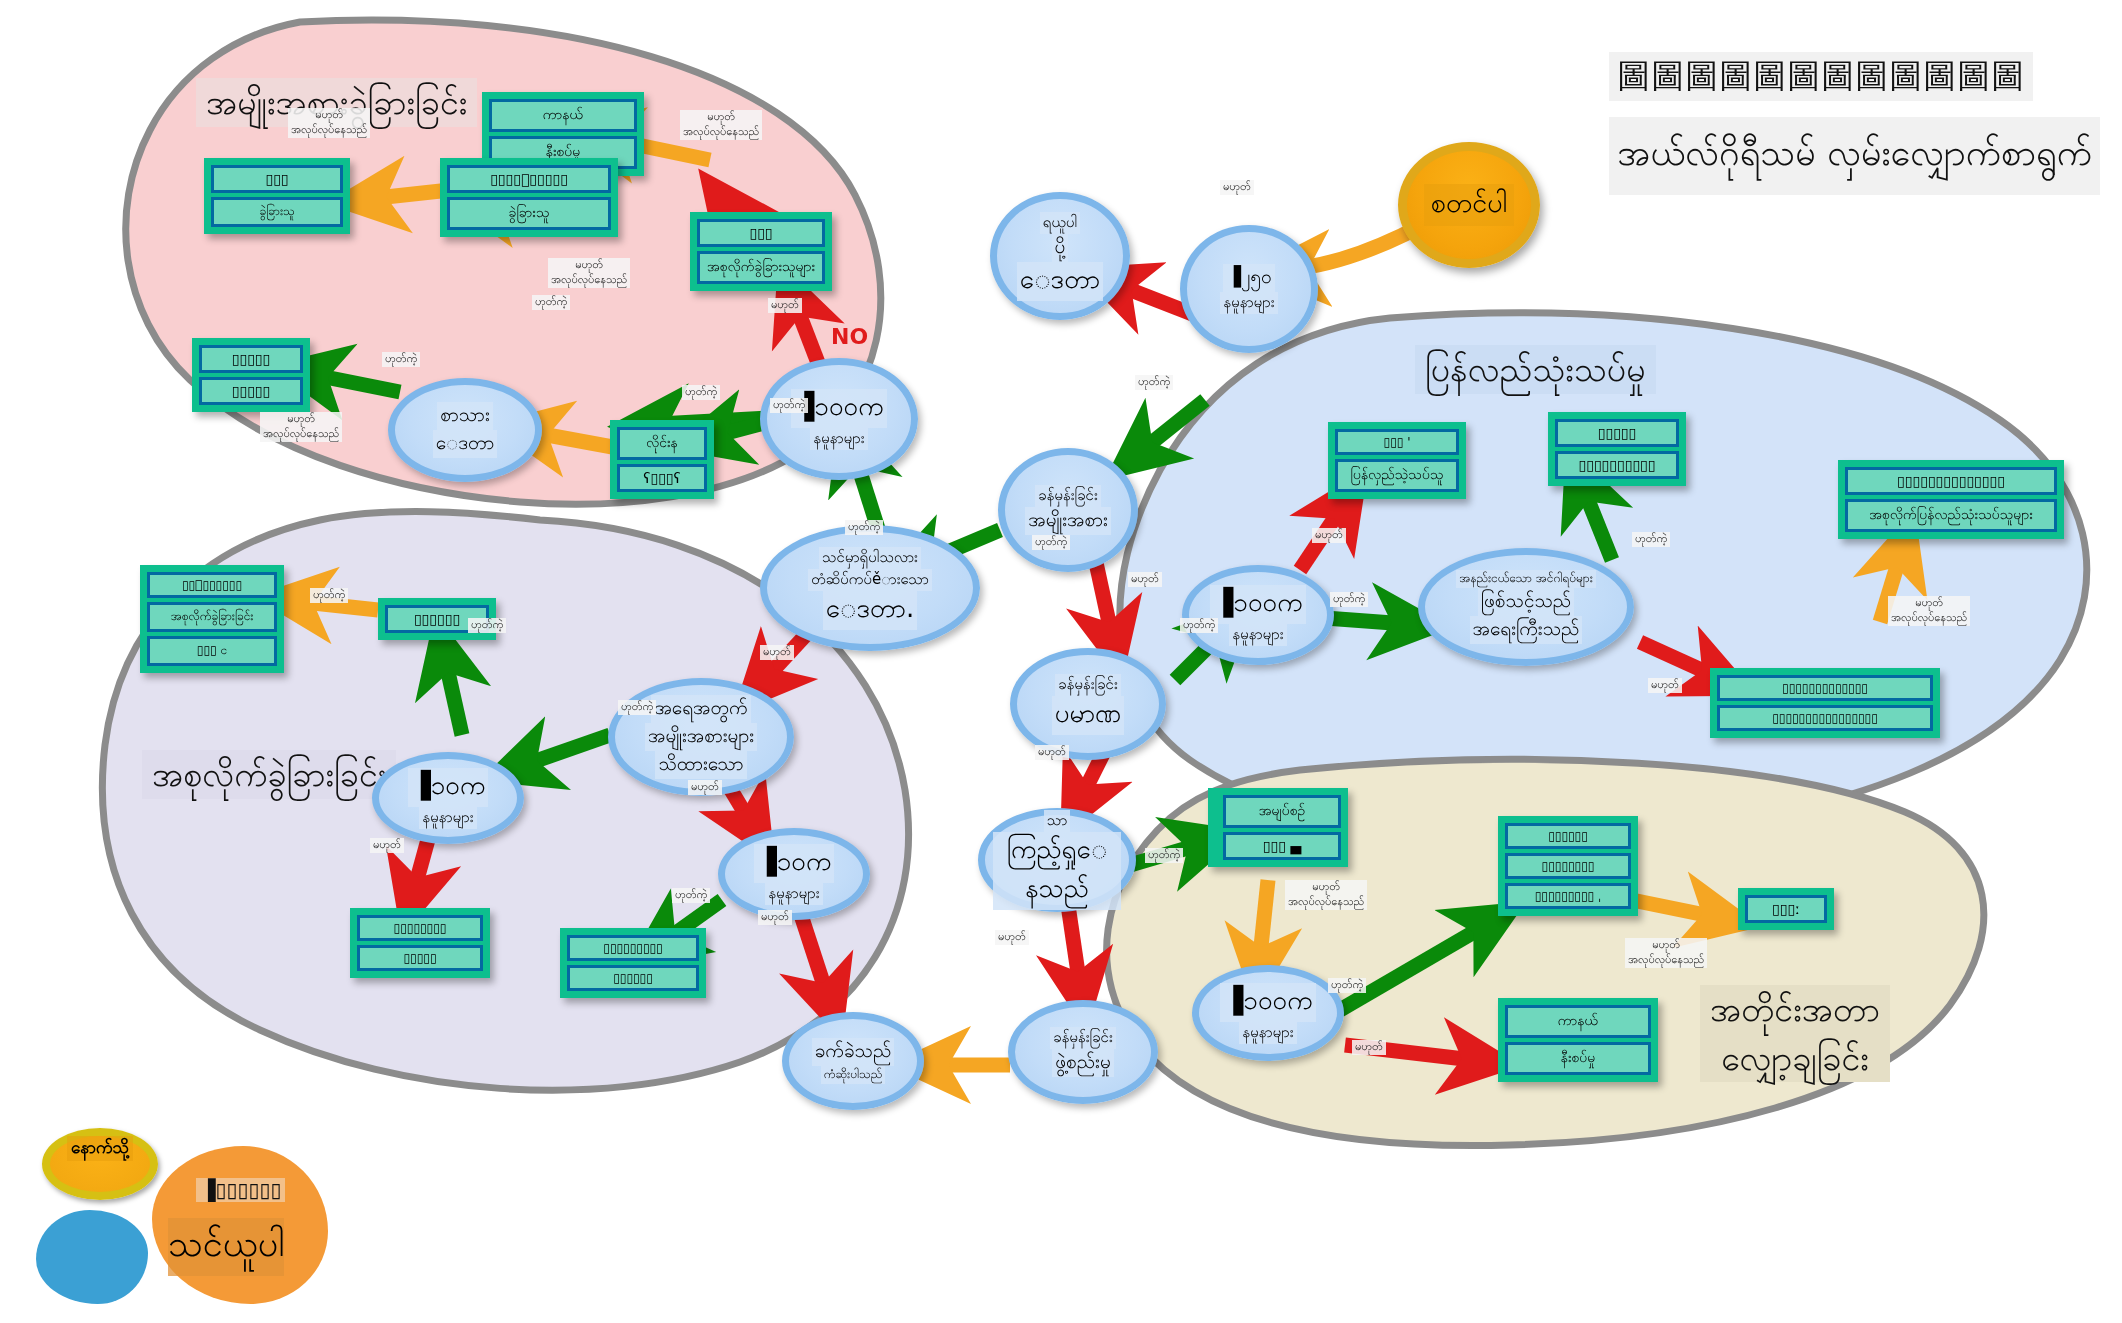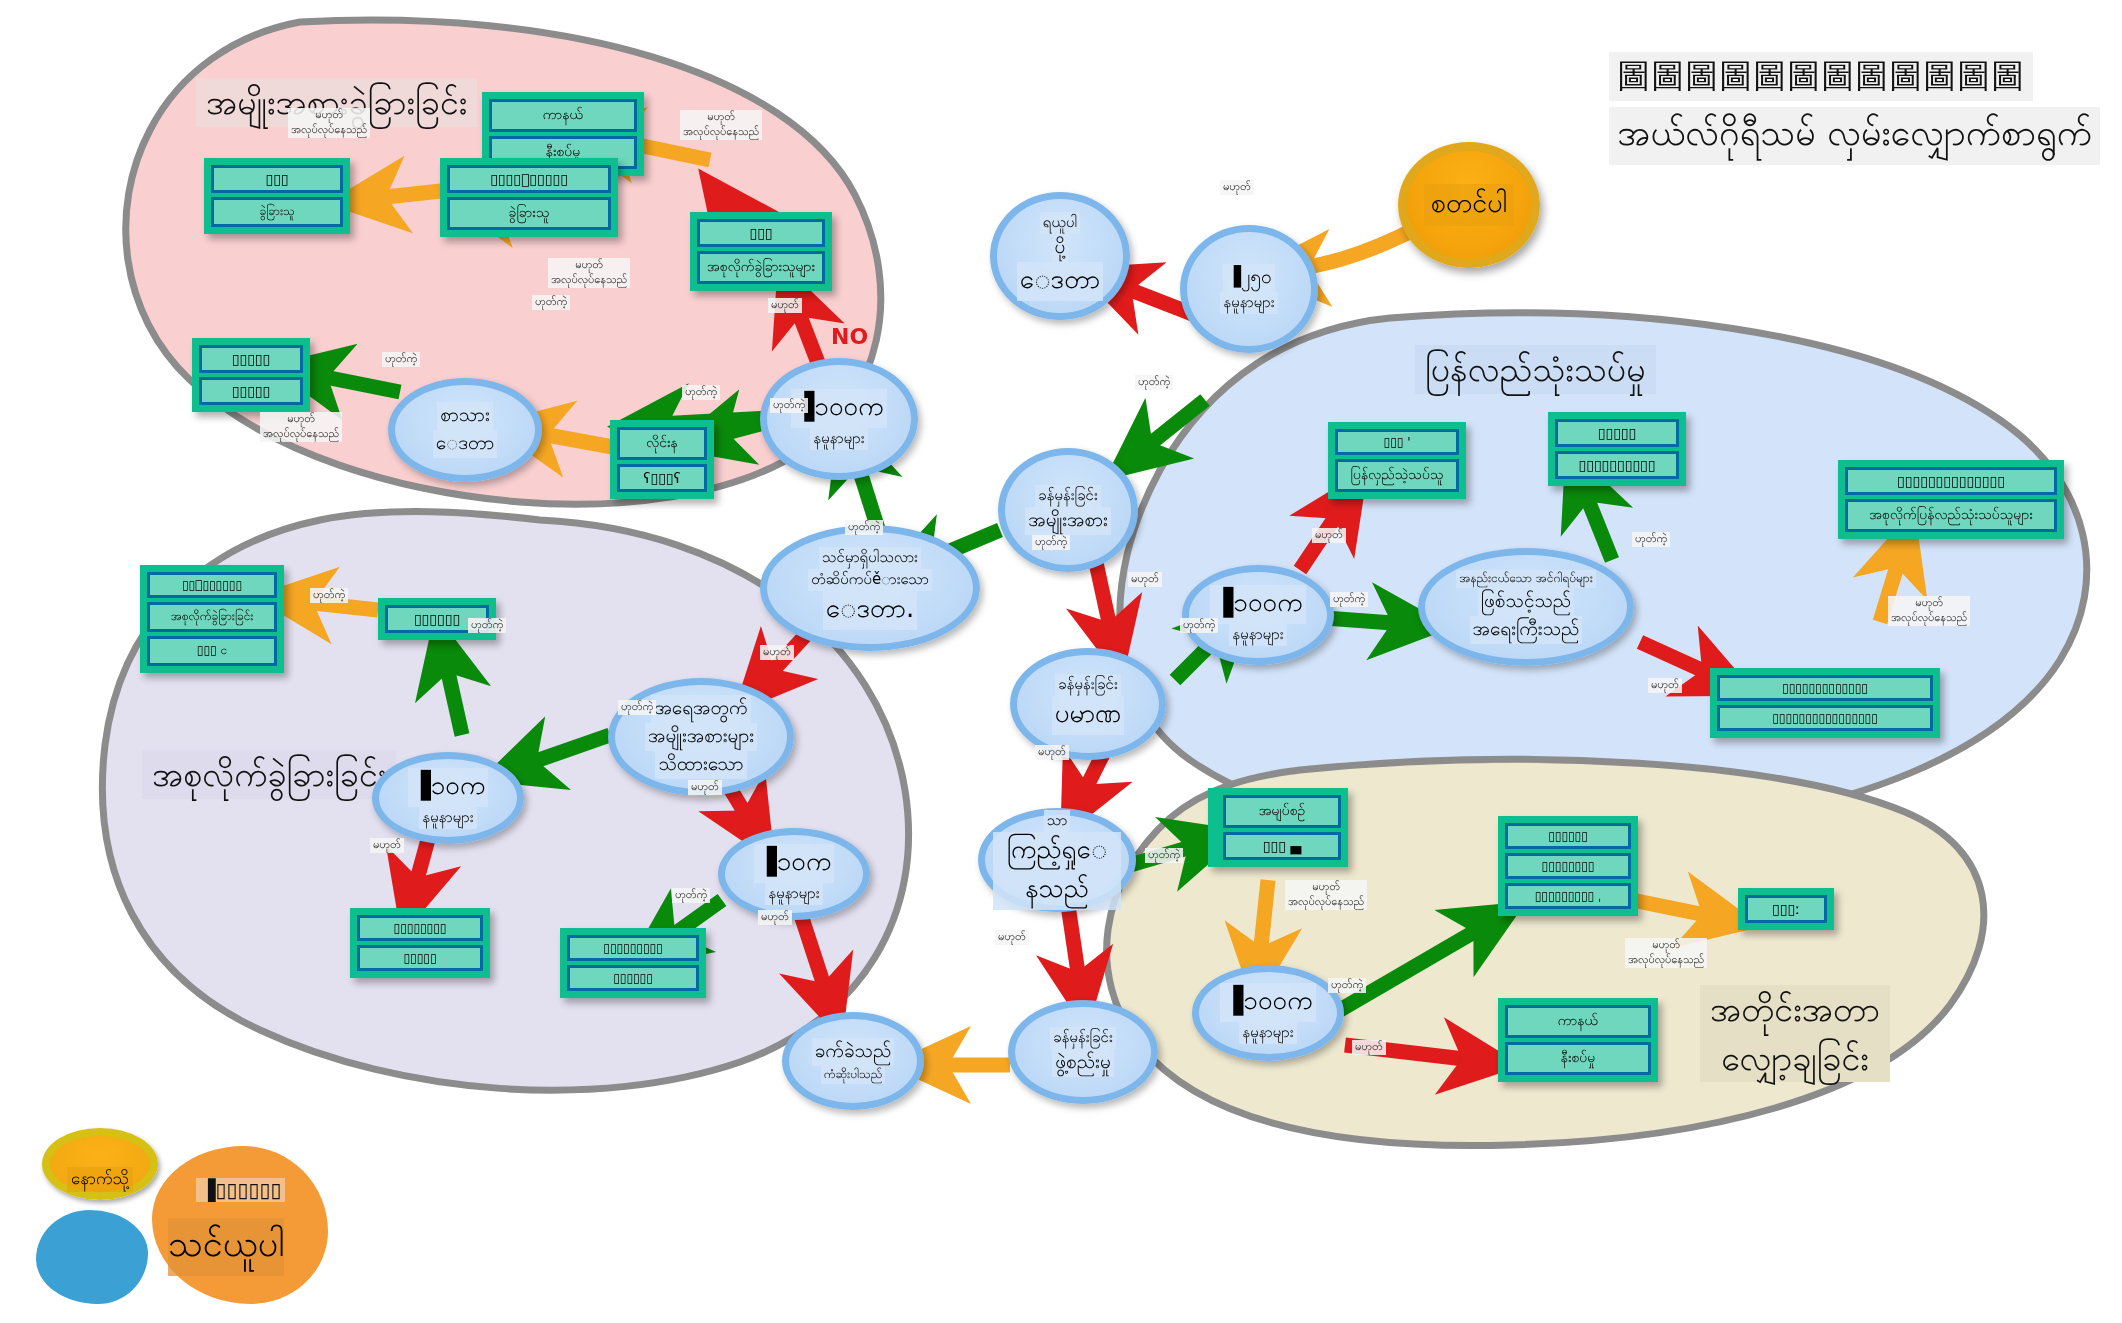--- a/index.html
+++ b/index.html
@@ -120,23 +120,23 @@
   .title-line1 {
     background: #f1f1f1;
     font-size: 33px;
     padding: 2px 8px;
     color: #111;
     letter-spacing: 1px;
   }
   .title-line2 {
     background: #f1f1f1;
     font-size: 36px;
-    padding: 2px 8px;
+    padding: 12px 8px;
     color: #111;
-    margin-top: 6px;
+    margin-top: 16px;
   }
 
   
   .start-btn {
     position: absolute;
     z-index: 20;
     width: 142px; height: 126px;
     border-radius: 50%;
     background: radial-gradient(ellipse at 50% 35%, #fbb116 0%, #f5a40c 60%, #eb9a06 100%);
     border: 9px solid #e0a81a;
@@ -149,22 +149,22 @@
 
   
   .legend { position: absolute; z-index: 25; }
   .legend-back {
     left: 42px; top: 1128px;
     width: 116px; height: 72px;
     border-radius: 50%;
     background: radial-gradient(ellipse at 50% 35%, #fbb116 0%, #f0a610 100%);
     border: 8px solid #d6c013;
     box-shadow: 2px 3px 5px rgba(0,0,0,0.35);
-    display: flex; align-items: flex-end; justify-content: center;
-    font-size: 17px; color: #000;
+    display: flex; align-items: flex-start; justify-content: center;
+    font-size: 17px; color: #000; font-weight: bold;
   }
   .legend-back .cap { background: rgba(231,158,13,0.55); padding: 0 4px; }
   .legend-blue {
     left: 36px; top: 1210px;
     width: 112px; height: 94px;
     background: #3ba0d4;
     border-radius: 48% 52% 45% 55% / 52% 46% 54% 48%;
   }
   .legend-orange {
     left: 152px; top: 1146px;

